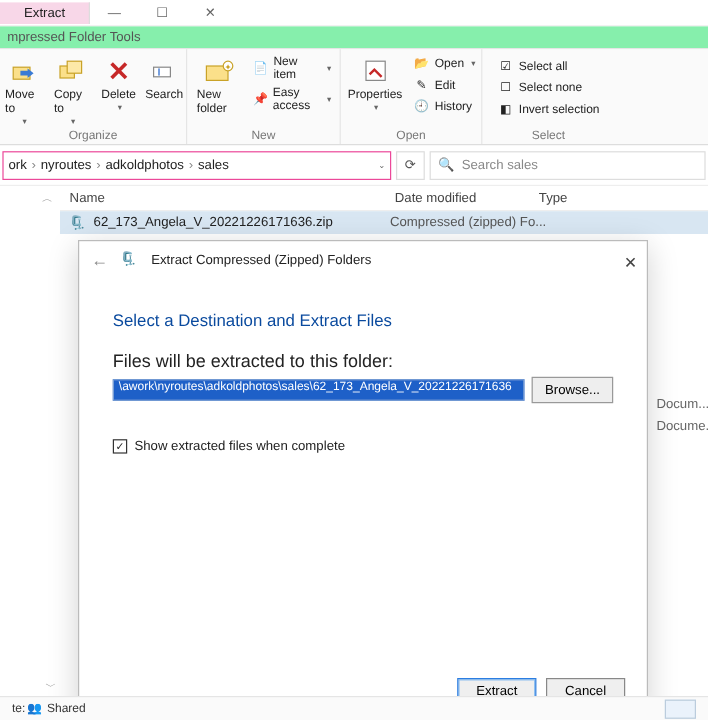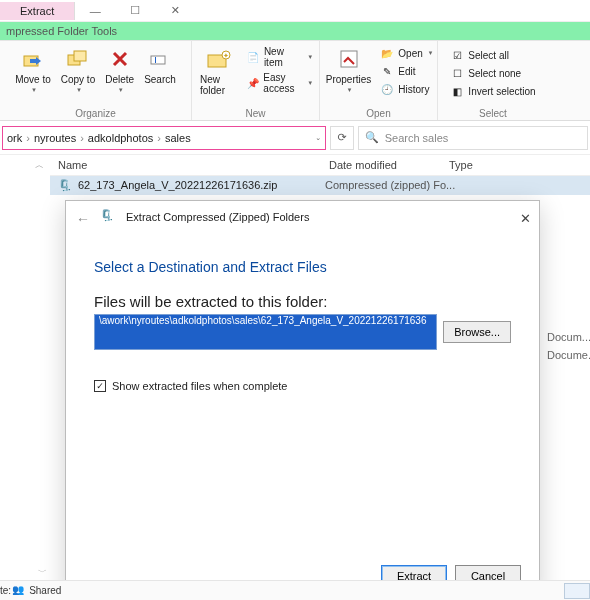--- a/index.html
+++ b/index.html
@@ -51,54 +51,54 @@
   .dialog { position: absolute; left: 65px; top: 200px; width: 475px; height: 398px; background: #fff; border: 1px solid #bbb; box-shadow: 0 6px 24px rgba(0,0,0,.18); display: flex; flex-direction: column; }
   .dlg-top { display: flex; align-items: center; padding: 8px 10px; gap: 10px; }
   .dlg-top .back { color: #888; font-size: 14px; }
   .dlg-top .ticon { width:16px; height:16px; }
   .dlg-top .ttl { font-size: 11px; }
   .dlg-close { position: absolute; right: 8px; top: 10px; font-size: 13px; color: #444; }
   .dlg-body { padding: 10px 28px; flex: 1; }
   .dlg-h { color: #0a4a9e; font-size: 14px; margin: 16px 0 18px; }
   .dlg-lbl { font-size: 15px; margin-bottom: 4px; }
   .path-row { display: flex; gap: 6px; align-items: center; }
-  .path-input { flex: 1; height: 36px; border: 1px solid #7a9fd4; background: #1e60c8; color: #fff; font-size: 10px; padding: 0 4px; overflow: hidden; white-space: nowrap; }
+  .path-input { flex: 1; height: 18px; border: 1px solid #7a9fd4; background: #1e60c8; color: #fff; font-size: 10px; padding: 0 4px; overflow: hidden; white-space: nowrap; }
   .browse-btn { height: 22px; border: 1px solid #999; background: #eee; font-size: 11px; padding: 0 10px; }
   .cb-row { display: flex; align-items: center; gap: 6px; margin-top: 30px; font-size: 11px; }
   .cb { width: 12px; height: 12px; border: 1px solid #333; display: inline-flex; align-items: center; justify-content: center; font-size: 9px; }
   .dlg-foot { display: flex; justify-content: flex-end; gap: 8px; padding: 10px 18px; }
   .dlg-btn { height: 22px; min-width: 66px; border: 1px solid #888; background: #efefef; font-size: 11px; }
   .dlg-btn.primary { border: 1px solid #2b7de1; box-shadow: 0 0 0 1px #8fc0f0 inset; }
   
   
   .peek { position: absolute; color: #666; font-size: 11px; }
   
   
-  .status { position: absolute; bottom: 0; left: 0; right: 0; height: 20px; display: flex; align-items: center; padding: 0 0; font-size: 10px; color: #333; border-top: 1px solid #e5e5e5; background:#fafafa;text-align:right; }
+  .status { position: absolute; bottom: 0; left: 0; right: 0; height: 20px; display: flex; align-items: center; padding: 0 10px; font-size: 10px; color: #333; border-top: 1px solid #e5e5e5; background:#fafafa;text-align:right; }
   .status .sicon { width:14px; height:14px; margin-right:4px; }
   .status .spacer { flex:1; }
   .detailbtn { width: 26px; height: 16px; border: 1px solid #bcd; background:#eaf2fb; }
 
   svg { display:block; }
 </style>
 </head>
 <body>
 
 <div class="titlebar">
   <div class="tab">Extract</div>
   <div class="winbtns">
     <div class="winbtn">—</div>
     <div class="winbtn">☐</div>
     <div class="winbtn">✕</div>
   </div>
 </div>
 <div class="subtitle">mpressed Folder Tools</div>
 
 <div class="ribbon">
-  <div class="rgroup" style="width:192px">
+  <div class="rgroup" style="width:156px">
     <div class="items">
       <div class="rbtn">
         <span class="ricon">
             <svg width="24" height="24">
               <rect x="3" y="9" width="14" height="10" fill="#fbe08a" stroke="#c9a227"></rect>
               <path d="M20 14 l-5 -4 v2 h-6 v4 h6 v2 z" fill="#3a7bd5"></path>
             </svg>
           </span>
         <span>Move to</span>
           <span class="chev">▾</span>

